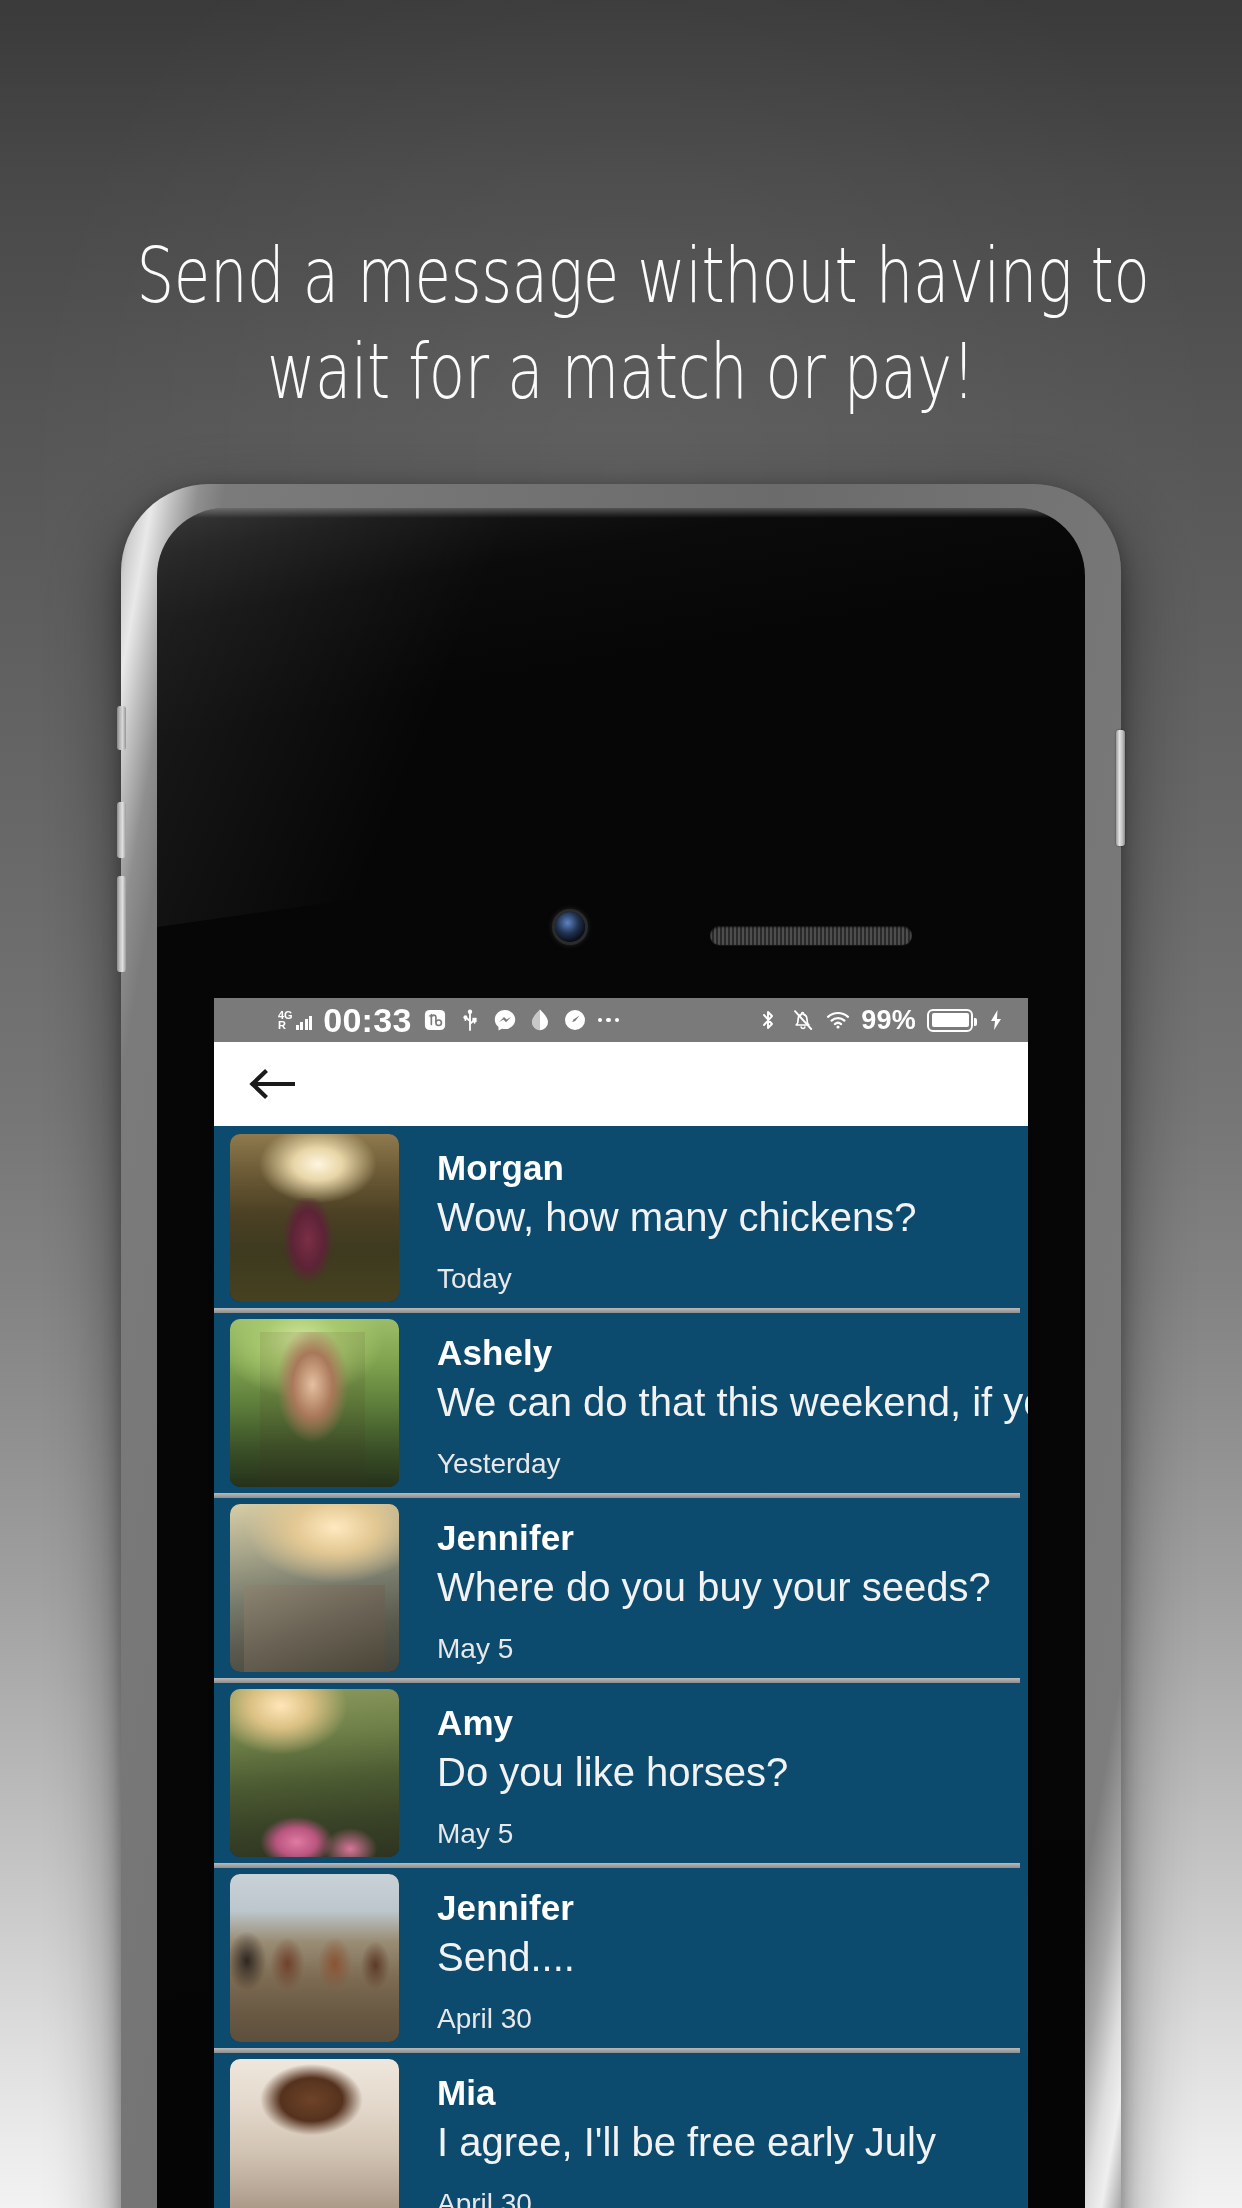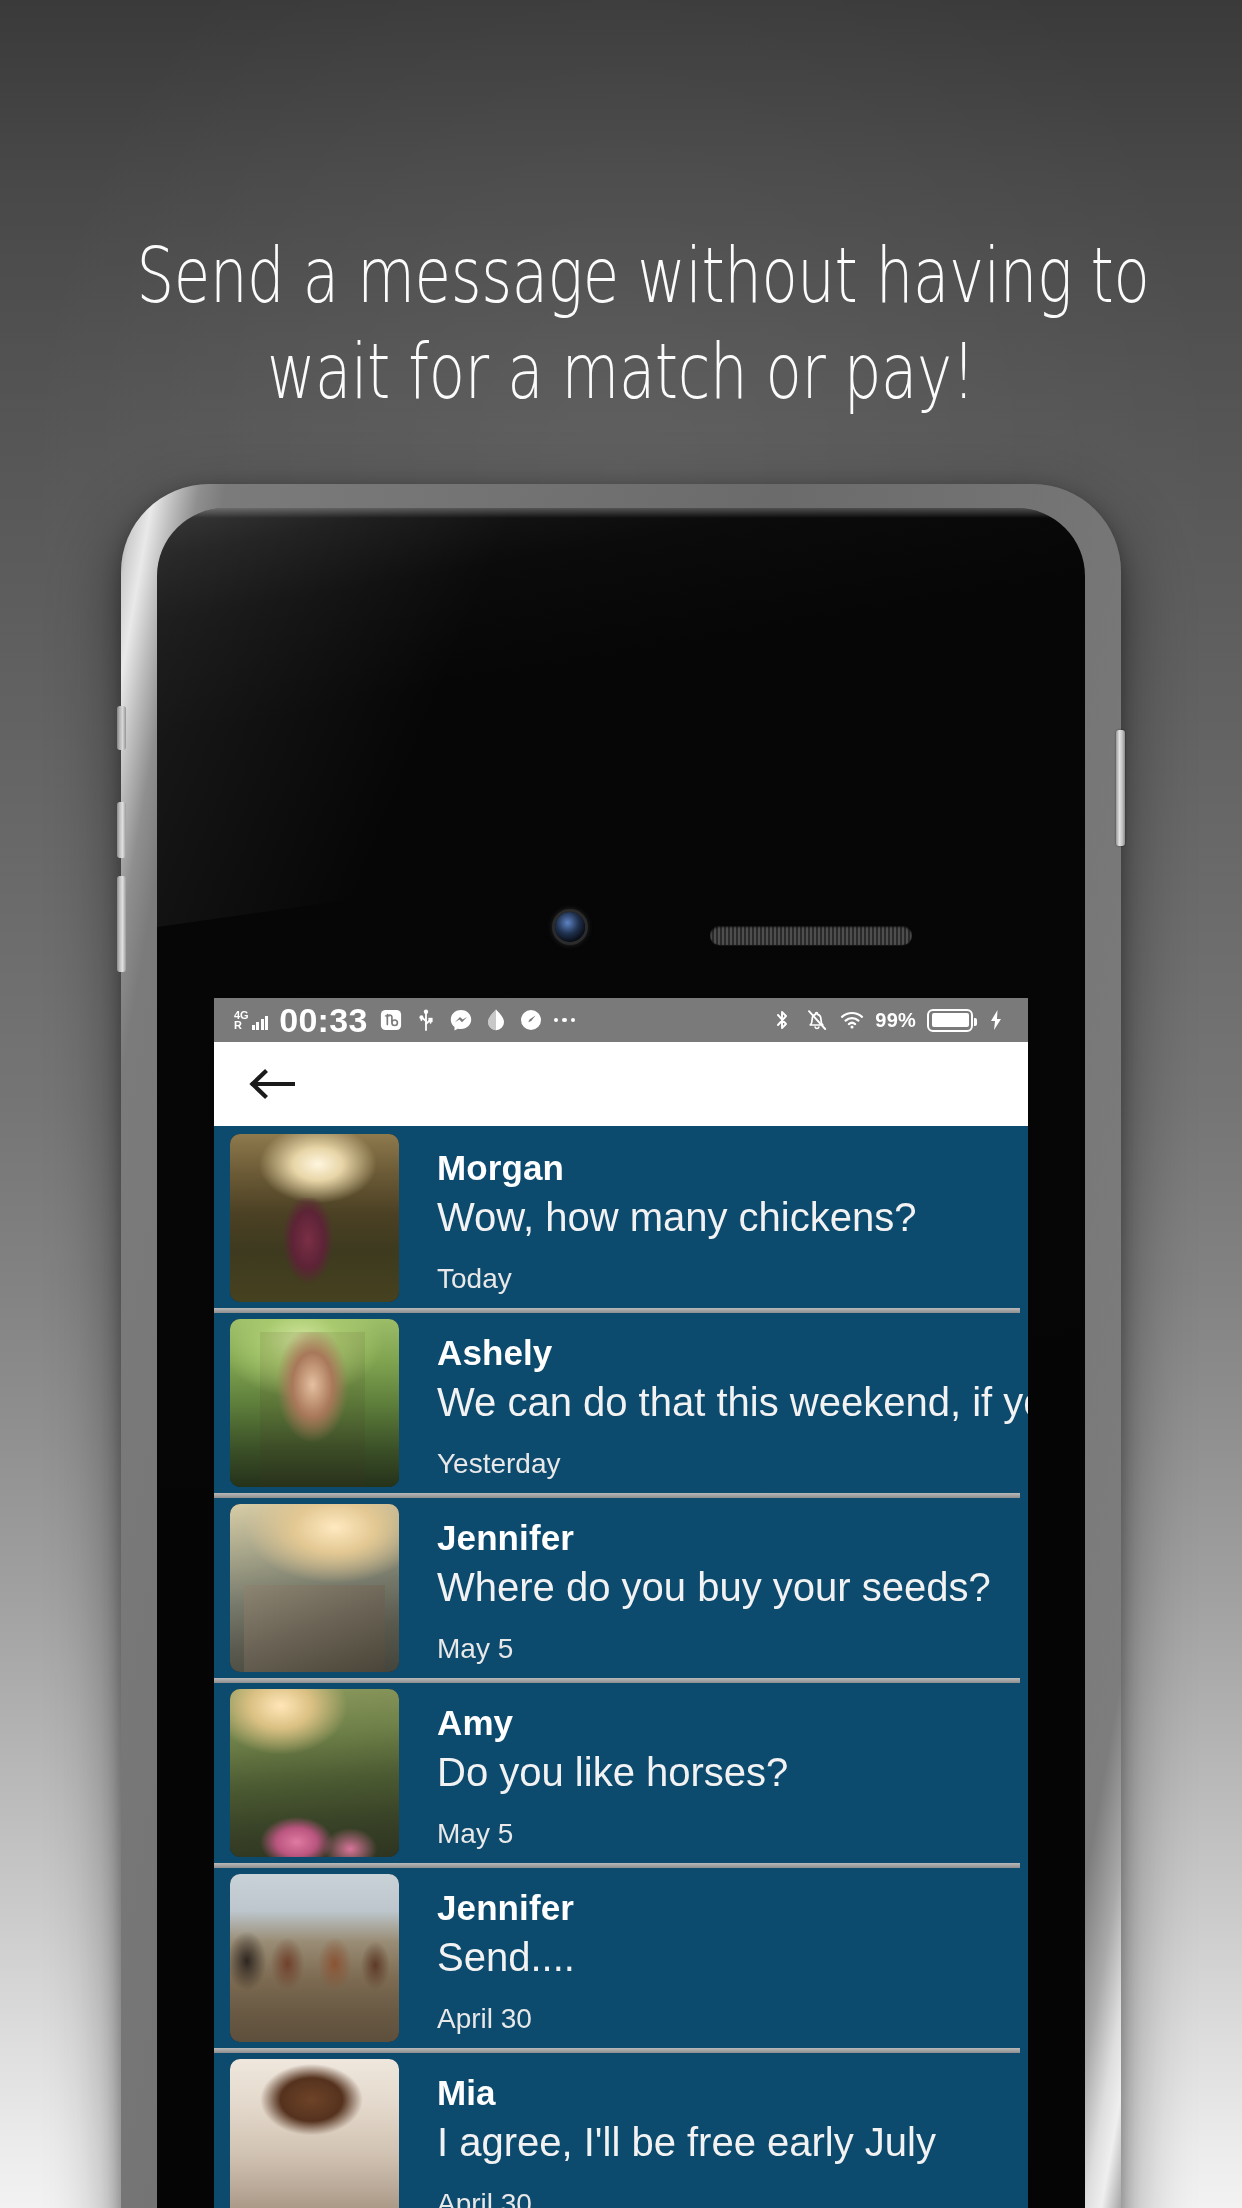--- a/index.html
+++ b/index.html
@@ -141,32 +141,32 @@
     height:44px;
     background:#7a7a7a;
     display:flex; align-items:center;
     padding:0 20px;
     color:#fff;
   }
   .sb-left{ display:flex; align-items:center; gap:11px; flex:1; }
   .sb-right{ display:flex; align-items:center; gap:11px; }
   .sb-clock{ font-size:34px; font-weight:700; letter-spacing:0.3px; line-height:1; }
   .sig{ display:flex; align-items:flex-end; gap:3px; }
-  .sig-4g{ display:flex; flex-direction:column; font-size:11px; font-weight:700; line-height:0.92; letter-spacing:0; }
+  .sig-4g{ display:flex; flex-direction:column; font-size:11px; font-weight:700; line-height:0.92; letter-spacing:0;margin-left:44px; }
   .sig-bars{ display:flex; align-items:flex-end; gap:1.5px; height:16px; }
   .sig-bars i{ width:3px; background:#fff; display:block; }
   .sig-bars i:nth-child(1){height:5px}
   .sig-bars i:nth-child(2){height:8px}
   .sig-bars i:nth-child(3){height:11px}
   .sig-bars i:nth-child(4){height:14px}
   .ic{ width:24px; height:24px; display:flex; align-items:center; justify-content:center; }
   .ic svg{ display:block; }
   .dots{ display:flex; gap:4px; align-items:center; }
   .dots i{ width:4.5px; height:4.5px; border-radius:50%; background:#fff; display:block; }
-  .sb-pct{ font-size:20px; font-weight:700; letter-spacing:0.2px; }
+  .sb-pct{ font-size:27px; font-weight:700; letter-spacing:0.2px; }
   .batt{
     width:46px; height:23px; border:2.5px solid #fff; border-radius:6px;
     position:relative; display:flex; align-items:center; padding:2.5px;
   }
   .batt::after{
     content:""; position:absolute; right:-6px; top:7px;
     width:3.5px; height:8px; background:#fff; border-radius:0 2px 2px 0;
   }
   .batt span{ display:block; height:100%; width:100%; background:#fff; border-radius:2px; }
 

